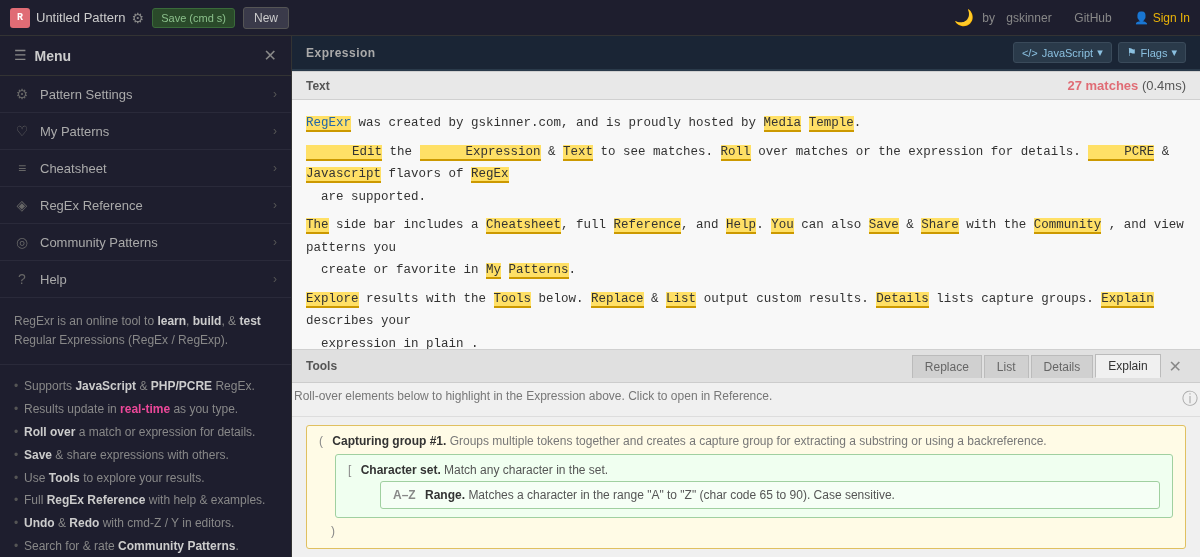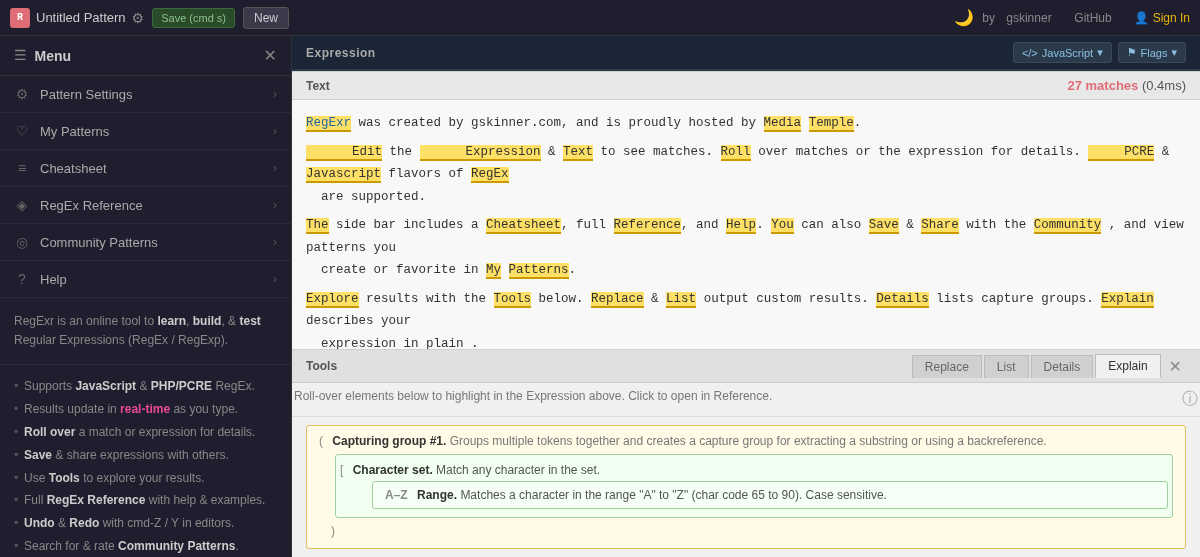--- a/index.html
+++ b/index.html
@@ -246,21 +246,21 @@
     }
     .capture-group-header { font-family: sans-serif; font-size: 12px; color: #555; margin-bottom: 6px; }
     .capture-group-header .paren-label { color: #888; margin-right: 6px; }
     .capture-group-header strong { color: #333; }
     .capture-group-header .desc { color: #777; }
 
     .char-set-box {
       border: 1px solid #a0d0a0;
       background: #f0fff0;
       border-radius: 3px;
-      padding: 8px 4px;
+      padding: 8px 12px;
       margin-left: 16px;
       margin-bottom: 4px;
     }
     .char-set-header { font-family: sans-serif; font-size: 12px; color: #555; margin-bottom: 4px; }
     .char-set-header .bracket-label { color: #888; margin-right: 6px; }
     .char-set-header strong { color: #333; }
 
     .range-box {
       border: 1px solid #a0d0a0;
       background: #f5fff5;

